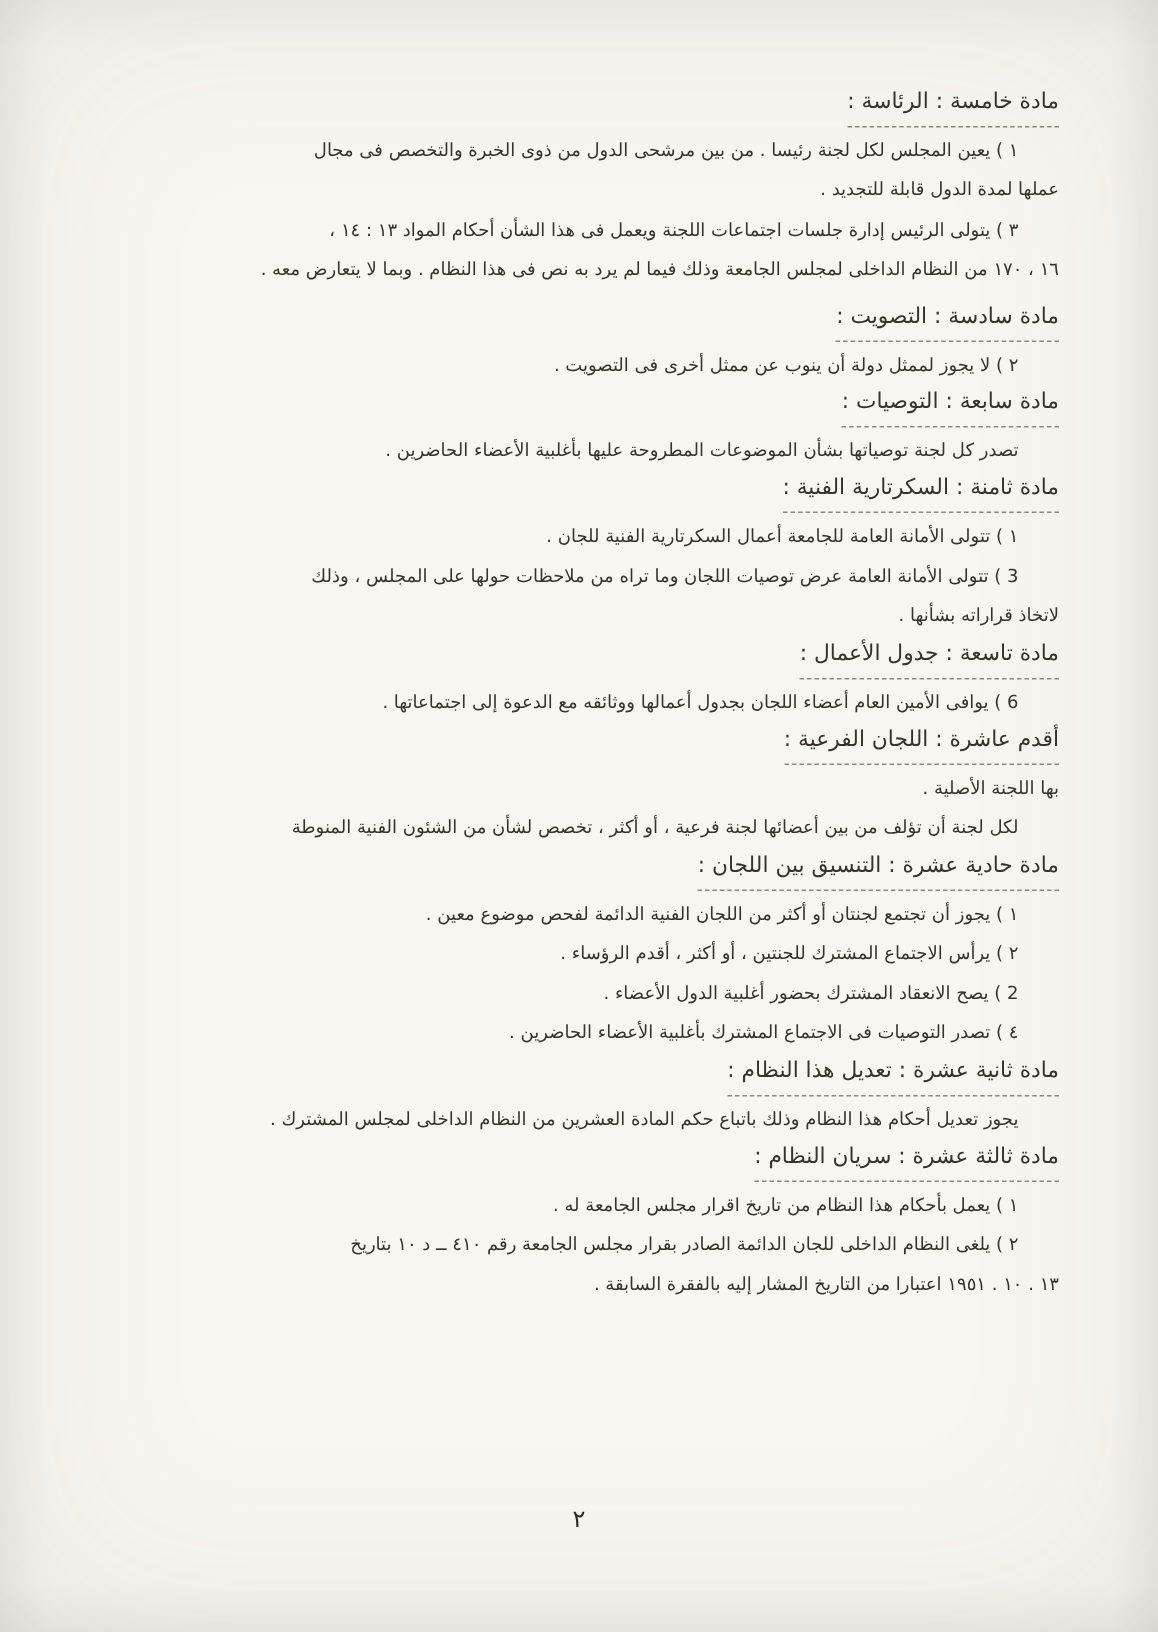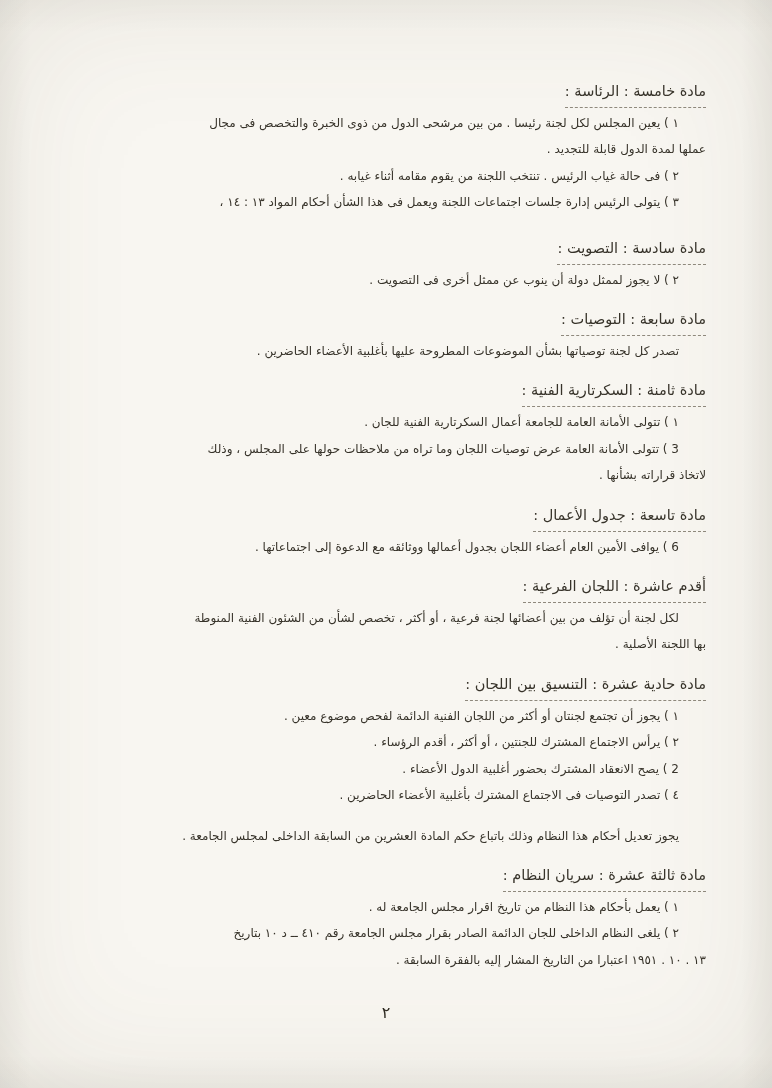--- a/index.html
+++ b/index.html
@@ -18,28 +18,28 @@
   }
   .page {
     position: absolute;
     inset: 0;
     background:
       linear-gradient(90deg, rgba(60,55,40,0.05) 0%, rgba(60,55,40,0) 4%, rgba(60,55,40,0) 96%, rgba(60,55,40,0.06) 100%),
       linear-gradient(180deg, rgba(60,55,40,0.04) 0%, rgba(60,55,40,0) 3%, rgba(60,55,40,0) 97%, rgba(60,55,40,0.05) 100%);
   }
   .content {
     position: absolute;
-    top: 79px;
+    top: 56px;
     right: 66px;
     width: 642px;
     direction: rtl;
   }
-  .article { margin-top: 14px; }
+  .article { }
   .article.first { margin-top: 0; }
-  .article.tight { margin-top: 20px; }
+  .article.tight { margin-top: 6px; }
   .heading {
     margin: 0 0 2px 0;
     font-size: 14.5px;
     font-weight: 400;
     line-height: 25px;
     text-align: right;
   }
   .heading .u {
     display: inline-block;
     border-bottom: 1.5px dashed rgba(73, 65, 48, 0.60);
@@ -66,22 +66,22 @@
 </head>
 <body>
 
 <div class="page">
   <div class="content">
 
     <section class="article first">
       <h2 class="heading"><span class="u">مادة خامسة : الرئاسة :</span></h2>
       <p class="line indent">١ ) يعين المجلس لكل لجنة رئيسا . من بين مرشحى الدول من ذوى الخبرة والتخصص فى مجال</p>
       <p class="line">عملها لمدة الدول قابلة للتجديد .</p>
-      <p class="line indent">٢ ) فى حالة غياب الرئيس . تنتخب اللجنة من يقوم مقامه أثناء غيابه .</p>
       <p class="line indent">٣ ) يتولى الرئيس إدارة جلسات اجتماعات اللجنة ويعمل فى هذا الشأن أحكام المواد ١٣ : ١٤ ،</p>
+      <p class="line">١٦ ، ١٧٠ من النظام الداخلى لمجلس الجامعة وذلك فيما لم يرد به نص فى هذا النظام . وبما لا يتعارض معه .</p>
     </section>
 
     <section class="article tight">
       <h2 class="heading"><span class="u">مادة سادسة : التصويت :</span></h2>
       <p class="line indent">٢ ) لا يجوز لممثل دولة أن ينوب عن ممثل أخرى فى التصويت .</p>
     </section>
 
     <section class="article">
       <h2 class="heading"><span class="u">مادة سابعة : التوصيات :</span></h2>
       <p class="line indent">تصدر كل لجنة توصياتها بشأن الموضوعات المطروحة عليها بأغلبية الأعضاء الحاضرين .</p>
@@ -94,34 +94,35 @@
       <p class="line">لاتخاذ قراراته بشأنها .</p>
     </section>
 
     <section class="article">
       <h2 class="heading"><span class="u">مادة تاسعة : جدول الأعمال :</span></h2>
       <p class="line indent">6 ) يوافى الأمين العام أعضاء اللجان بجدول أعمالها ووثائقه مع الدعوة إلى اجتماعاتها .</p>
     </section>
 
     <section class="article">
       <h2 class="heading"><span class="u">أقدم عاشرة : اللجان الفرعية :</span></h2>
+      <p class="line">بها اللجنة الأصلية .</p>
       <p class="line indent">لكل لجنة أن تؤلف من بين أعضائها لجنة فرعية ، أو أكثر ، تخصص لشأن من الشئون الفنية المنوطة</p>
-      <p class="line">بها اللجنة الأصلية .</p>
     </section>
 
     <section class="article">
       <h2 class="heading"><span class="u">مادة حادية عشرة : التنسيق بين اللجان :</span></h2>
       <p class="line indent">١ ) يجوز أن تجتمع لجنتان أو أكثر من اللجان الفنية الدائمة لفحص موضوع معين .</p>
       <p class="line indent">٢ ) يرأس الاجتماع المشترك للجنتين ، أو أكثر ، أقدم الرؤساء .</p>
       <p class="line indent">2 ) يصح الانعقاد المشترك بحضور أغلبية الدول الأعضاء .</p>
       <p class="line indent">٤ ) تصدر التوصيات فى الاجتماع المشترك بأغلبية الأعضاء الحاضرين .</p>
     </section>
 
     <section class="article">
-      <p class="line indent">يجوز تعديل أحكام هذا النظام وذلك باتباع حكم المادة العشرين من السابقة الداخلى لمجلس الجامعة .</p>
+      <h2 class="heading"><span class="u">مادة ثانية عشرة : تعديل هذا النظام :</span></h2>
+      <p class="line indent">يجوز تعديل أحكام هذا النظام وذلك باتباع حكم المادة العشرين من النظام الداخلى لمجلس المشترك .</p>
     </section>
 
     <section class="article">
       <h2 class="heading"><span class="u">مادة ثالثة عشرة : سريان النظام :</span></h2>
       <p class="line indent">١ ) يعمل بأحكام هذا النظام من تاريخ اقرار مجلس الجامعة له .</p>
       <p class="line indent">٢ ) يلغى النظام الداخلى للجان الدائمة الصادر بقرار مجلس الجامعة رقم ٤١٠ ــ د ١٠ بتاريخ</p>
       <p class="line">١٣ . ١٠ . ١٩٥١ اعتبارا من التاريخ المشار إليه بالفقرة السابقة .</p>
     </section>
 
   </div>

